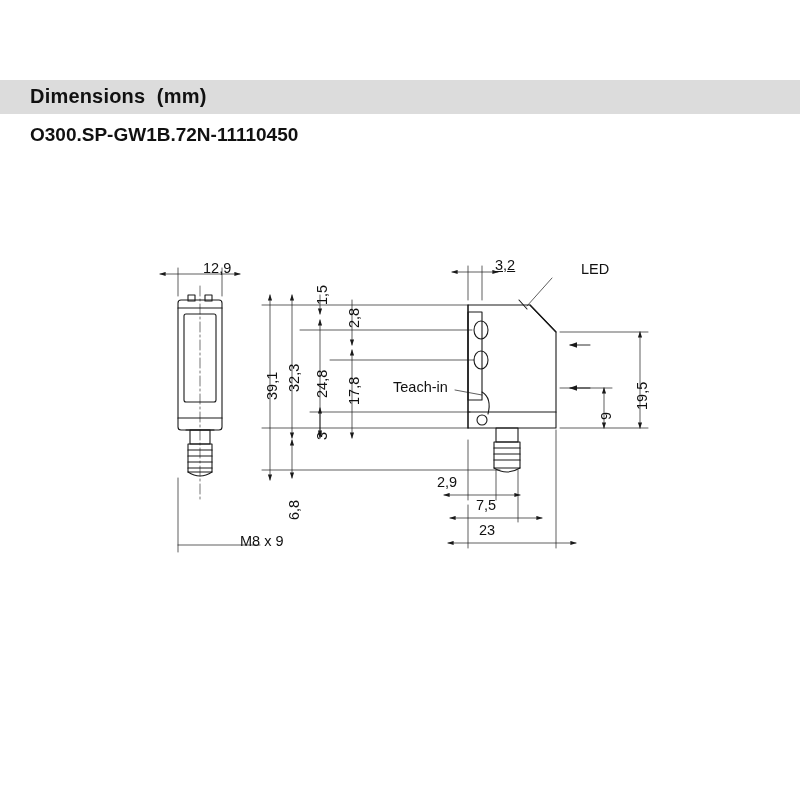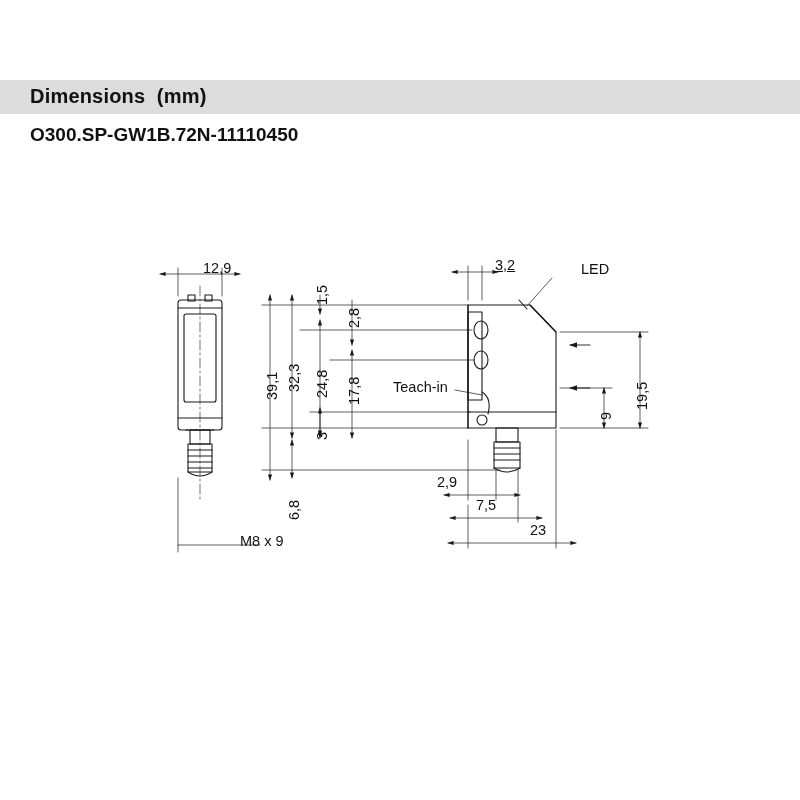--- a/index.html
+++ b/index.html
@@ -236,15 +236,15 @@
 
   <div class="dim-label vert" style="left:634px; top:410px;">19,5</div>
   <div class="dim-label vert" style="left:598px; top:420px;">9</div>
 
   <div class="dim-label" style="left:495px; top:257px;text-decoration:underline;">3,2</div>
   <div class="dim-label" style="left:558px; top:261px;margin-left:23px;">LED</div>
   <div class="dim-label" style="left:393px; top:379px;">Teach-in</div>
 
   <div class="dim-label" style="left:437px; top:474px;text-align:center;">2,9</div>
   <div class="dim-label" style="left:476px; top:497px;">7,5</div>
-  <div class="dim-label" style="left:530px; top:522px;">23</div>
+  <div class="dim-label" style="left:479px; top:522px;">23</div>
 
 </div>
 
 </body></html>

